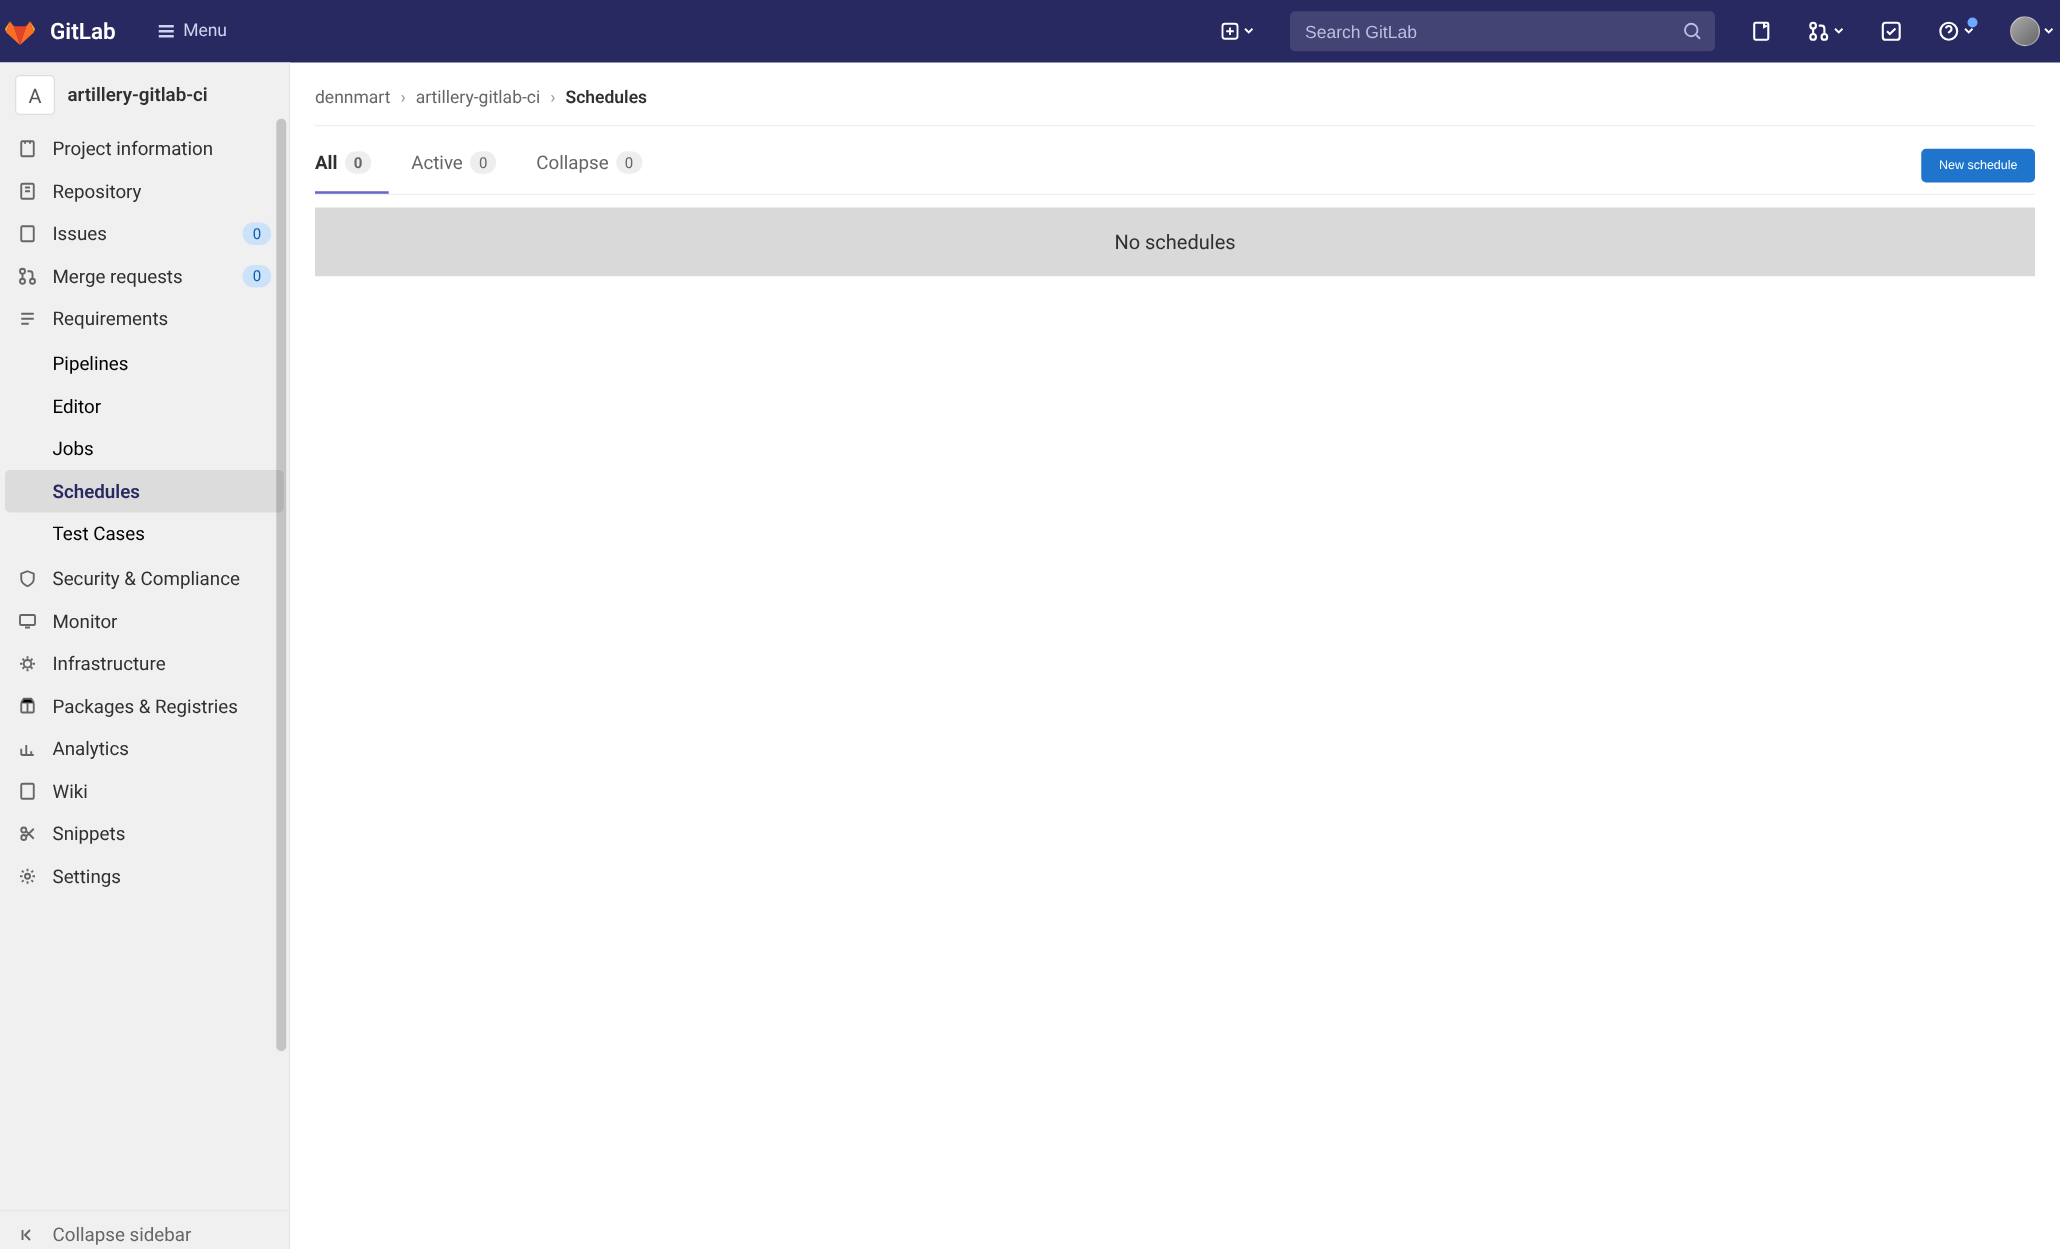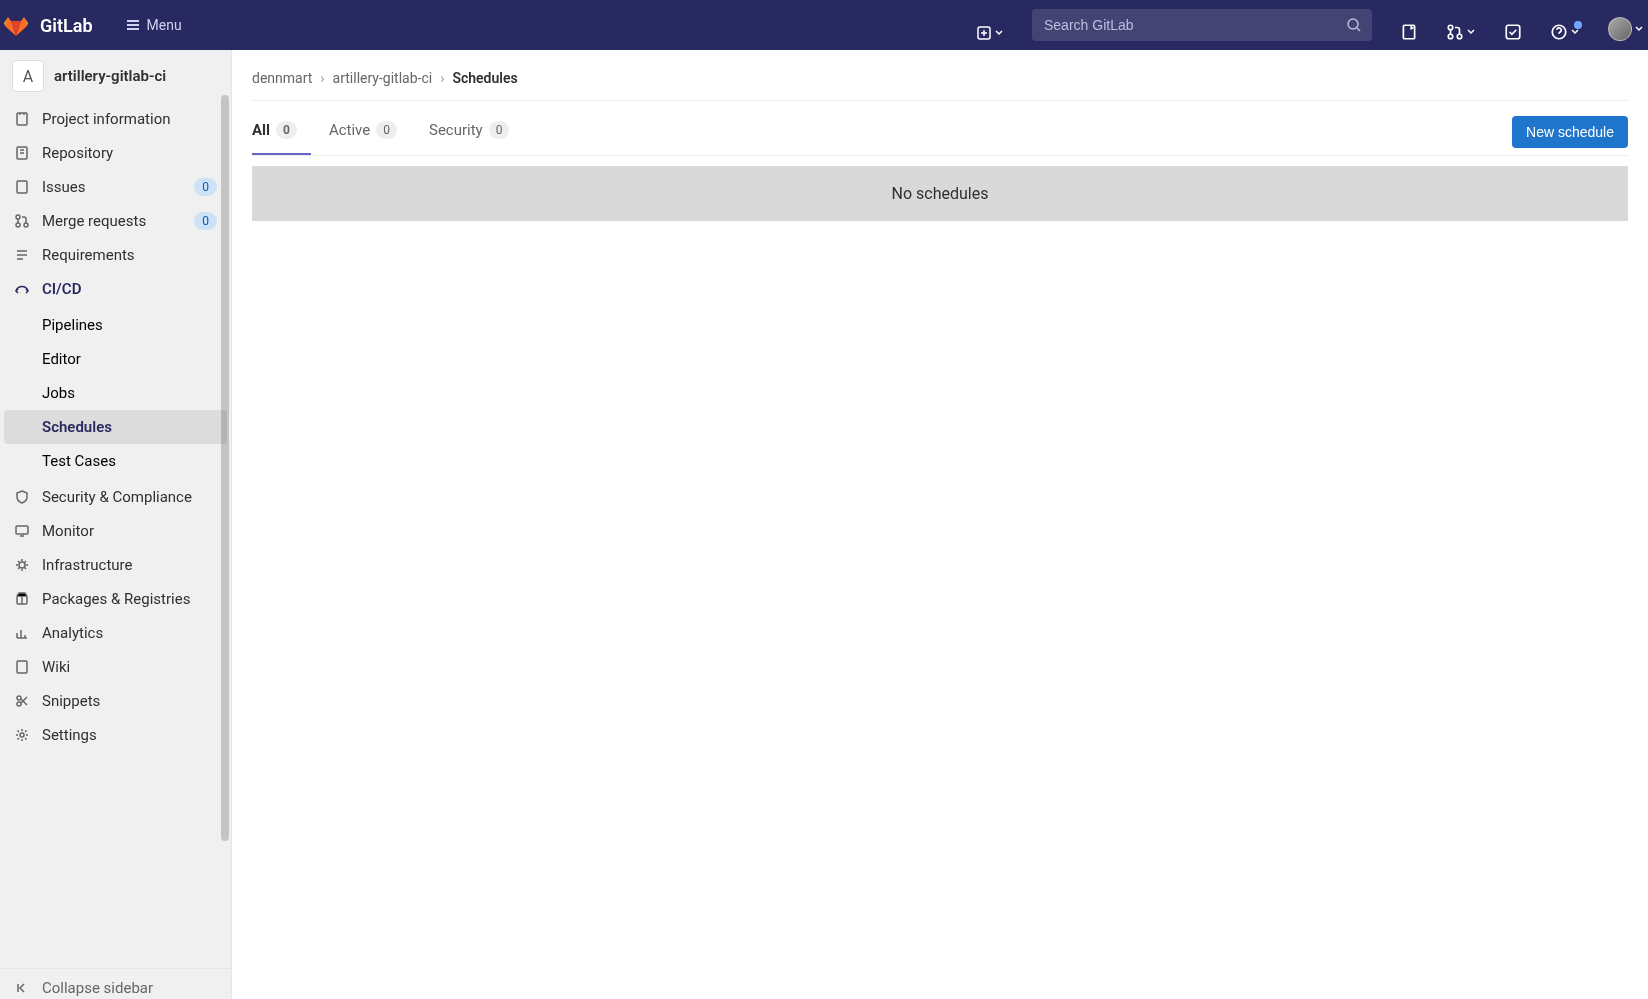--- a/index.html
+++ b/index.html
@@ -4,21 +4,21 @@
 <style>
 * { box-sizing: border-box; margin: 0; padding: 0; }
 body { font-family: -apple-system, BlinkMacSystemFont, "Segoe UI", Roboto, sans-serif; font-size: 14px; color: #303030; background: #fff; }
 
 
 .topnav { height: 50px; background: #292961; display: flex; align-items: center; padding: 0 4px; color: #fff; }
 .topnav-left { display: flex; align-items: center; gap: 8px; }
 .logo { width: 24px; height: 24px; }
 .brand { font-size: 18px; font-weight: 600; margin-left: 4px; }
 .menu-btn { display: flex; align-items: flex-start; gap: 6px; margin-left: 24px; cursor: pointer; color: #d1d1f0; }
-.topnav-right { margin-left: auto; display: flex; align-items: flex-end; gap: 28px; }
+.topnav-right { margin-left: auto; display: flex; align-items: center; gap: 28px; }
 .search-wrap { position: relative; background: rgba(255,255,255,0.12); border-radius: 4px; width: 340px; height: 32px; display: flex; align-items: center; }
 .search-input { background: transparent; border: none; color: #fff; padding: 0 36px 0 12px; width: 100%; height: 100%; font-size: 14px; outline: none; }
 .search-input::placeholder { color: #bdbde0; }
 .search-icon { position: absolute; right: 10px; color: #bdbde0; }
 .nav-icon-btn { color: #fff; cursor: pointer; display: flex; align-items: center; gap: 2px; position: relative; }
 .notif-dot { position: absolute; top: -2px; right: -2px; width: 8px; height: 8px; background: #6fa8ff; border-radius: 50%; }
 .avatar { width: 24px; height: 24px; border-radius: 50%; background: linear-gradient(135deg,#aaa,#666); border: 1px solid rgba(255,255,255,0.4); }
 .chev-down { width: 10px; height: 10px; }
 
 
@@ -52,21 +52,21 @@
 .breadcrumb a { color: #666; text-decoration: none; cursor: pointer; }
 .breadcrumb .sep { color: #999; }
 .breadcrumb .current { font-weight: 600; color: #303030; }
 .main hr { border: none; border-top: 1px solid #eee; margin-bottom: 8px; }
 
 .tabs-row { display: flex; align-items: center; border-bottom: 1px solid #eee; }
 .tab { display: flex; align-items: center; gap: 6px; padding: 12px 14px 14px 0; margin-right: 18px; font-size: 15px; color: #666; cursor: pointer; border-bottom: 2px solid transparent; }
 .tab.active { font-weight: 700; color: #303030; border-bottom-color: #6666c4; }
 .tab-badge { background: #eee; color: #666; font-size: 12px; padding: 0 7px; border-radius: 10px; height: 18px; line-height: 18px; }
 .spacer { flex: 1; }
-.primary-btn { background: #1f75cb; color: #fff; border: none; padding: 8px 14px; border-radius: 4px; font-size: 14px; cursor: pointer; margin-bottom: 0; }
+.primary-btn { background: #1f75cb; color: #fff; border: none; padding: 8px 14px; border-radius: 4px; font-size: 10px; cursor: pointer; margin-bottom: 0; }
 
 .empty-state { background: #d9d9d9; text-align: center; padding: 18px; font-size: 16px; color: #303030; margin-top: 10px; }
 
 svg { display: block; }
 </style>
 </head>
 <body>
 
 <div class="topnav">
   <div class="topnav-left">
@@ -199,29 +199,20 @@
         <span class="side-badge">0</span>
       </div>
       <div class="side-item">
         <span class="icon">
             <svg viewBox="0 0 16 16" width="16" height="16">
               <path d="M3 4h10M3 8h10M3 12h6" stroke="currentColor" stroke-width="1.5"></path>
             </svg>
           </span>
         <span>Requirements</span>
       </div>
-      <div class="side-item active">
-        <span class="icon">
-            <svg viewBox="0 0 16 16" width="16" height="16">
-              <path d="M2 10c2-6 10-6 12 0" fill="none" stroke="currentColor" stroke-width="1.5"></path>
-              <path d="M4 12l-2-2 2-2M12 12l2-2-2-2" fill="none" stroke="currentColor" stroke-width="1.5"></path>
-            </svg>
-          </span>
-        <span>CI/CD</span>
-      </div>
       <div class="sub-items">
         <div class="sub-item">Pipelines</div>
         <div class="sub-item">Editor</div>
         <div class="sub-item">Jobs</div>
         <div class="sub-item selected">Schedules</div>
         <div class="sub-item">Test Cases</div>
       </div>
       <div class="side-item">
         <span class="icon">
             <svg viewBox="0 0 16 16" width="16" height="16">
@@ -319,21 +310,21 @@
     <div class="tabs-row">
       <div class="tab active">
         <span>All</span>
         <span class="tab-badge">0</span>
       </div>
       <div class="tab">
         <span>Active</span>
         <span class="tab-badge">0</span>
       </div>
       <div class="tab">
-        <span>Security</span>
+        <span>Collapse</span>
         <span class="tab-badge">0</span>
       </div>
       <div class="spacer"></div>
       <button class="primary-btn">New schedule</button>
     </div>
 
     <div class="empty-state">No schedules</div>
   </main>
 </div>
 

